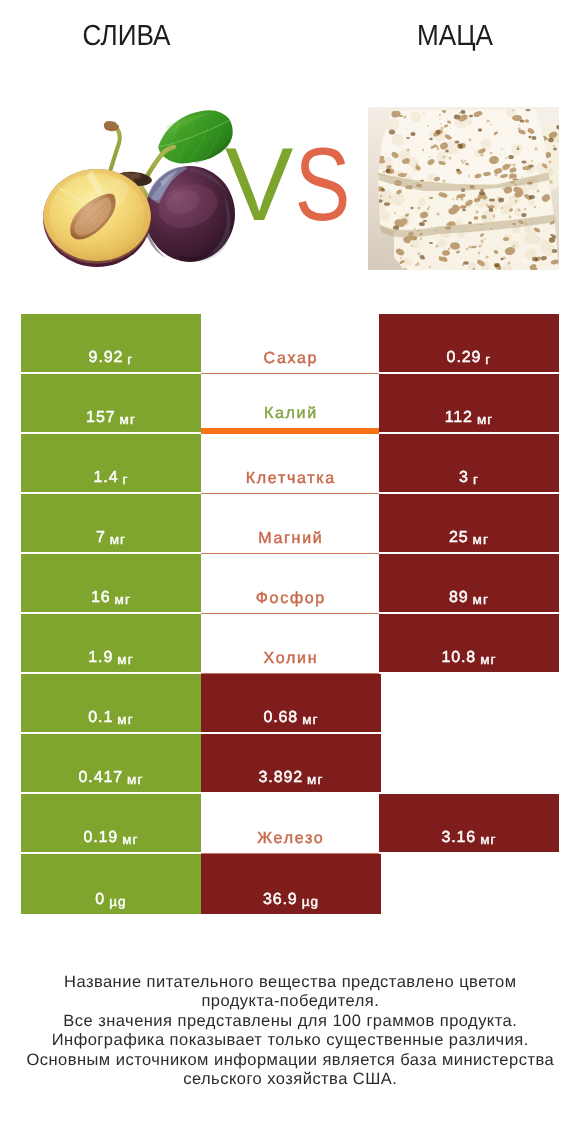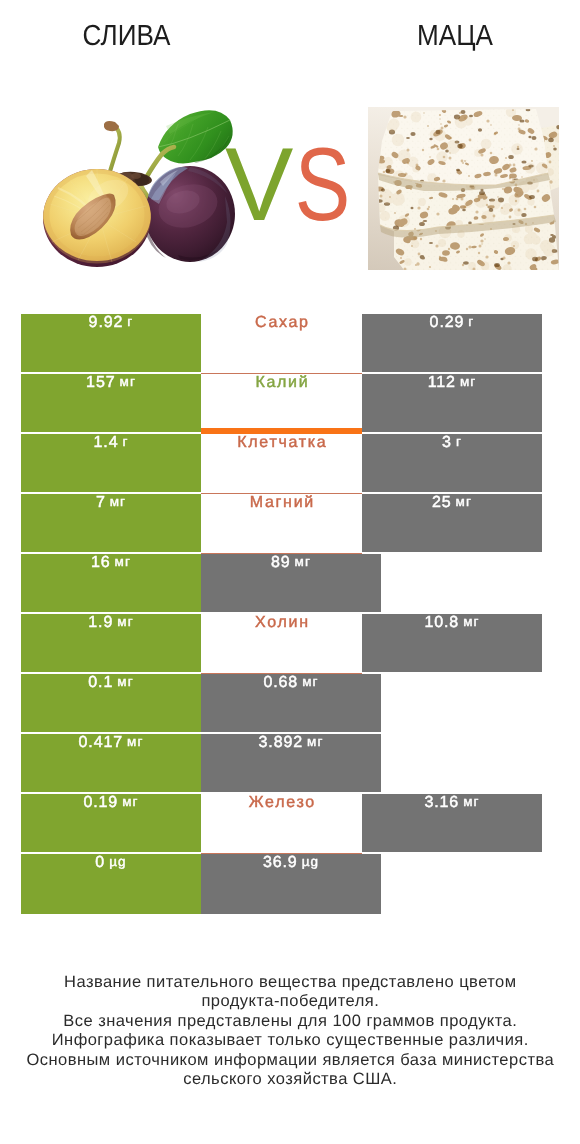--- a/index.html
+++ b/index.html
@@ -7,24 +7,24 @@
   .page{position:relative;width:580px;height:1144px;overflow:hidden;}
   .title{position:absolute;top:23px;font-size:29px;color:#1d1d1d;text-align:center;line-height:27px;font-weight:400;transform:scaleX(0.9);}
   #title-left{left:0px;width:253px;}
   #title-right{left:330px;width:250px;}
   .vs{position:absolute;z-index:2;top:134px;left:225px;font-size:104px;font-weight:400;line-height:103px;white-space:nowrap;transform:scaleX(0.93);transform-origin:left top;}
   .vs .v{color:#7DA42D;letter-spacing:6px;display:inline-block;transform:scaleX(1.06);transform-origin:left center;}
   .vs .s{color:#E0674A;display:inline-block;transform:scaleX(0.86);transform-origin:left center;}
   .table{position:absolute;left:21px;top:314px;width:538px;}
   .row{display:flex;height:60px;}
   .row:last-child{height:60px;}
-  .cell{width:179px;display:flex;align-items:flex-start;justify-content:center;box-sizing:border-box;padding-bottom:5px;}
+  .cell{width:179px;display:flex;align-items:flex-end;justify-content:center;box-sizing:border-box;padding-bottom:5px;}
   .left{width:180px;background:#80A52F;color:#fff;border-bottom:2px solid #fff;}
-  .right{width:180px;background:#737373;color:#fff;border-bottom:2px solid #fff;}
-  .mid{width:161px;background:#fff;}
+  .right{width:180px;background:#7f1d1d;color:#fff;border-bottom:2px solid #fff;}
+  .mid{width:178px;background:#fff;}
   .mid.b-right{border-bottom:1px solid #C9765A;}
   .mid.b-left{border-bottom:6px solid #f97316;}
   .row:last-child .left,.row:last-child .right{border-bottom:none;}
   .num{font-size:16px;font-weight:400;letter-spacing:0.9px;-webkit-text-stroke:0.5px currentColor;}
   .unit{font-size:13.5px;font-weight:400;margin-left:4px;letter-spacing:1.1px;-webkit-text-stroke:0.45px currentColor;}
   .nname{font-size:16px;font-weight:400;background:none;letter-spacing:1.7px;text-indent:1.7px;}
   .nname.w-right{color:#C96A4C;-webkit-text-stroke:0.45px #C96A4C;}
   .nname.w-left{color:#85A543;-webkit-text-stroke:0.45px #85A543;}
   .footer{position:absolute;left:0;top:973px;width:580px;text-align:center;font-size:16.5px;color:#2b2b2b;line-height:19.4px;letter-spacing:0.47px;}
   .footer div{text-indent:0.6px;}
@@ -652,20 +652,23 @@
         <div class="cell right">
           <span class="num">25</span>
           <span class="unit">мг</span>
         </div>
       </div>
       <div class="row">
         <div class="cell left">
           <span class="num">16</span>
           <span class="unit">мг</span>
         </div>
+        <div class="cell mid b-right">
+          <span class="nname w-right">Фосфор</span>
+        </div>
         <div class="cell right">
           <span class="num">89</span>
           <span class="unit">мг</span>
         </div>
       </div>
       <div class="row">
         <div class="cell left">
           <span class="num">1.9</span>
           <span class="unit">мг</span>
         </div>

